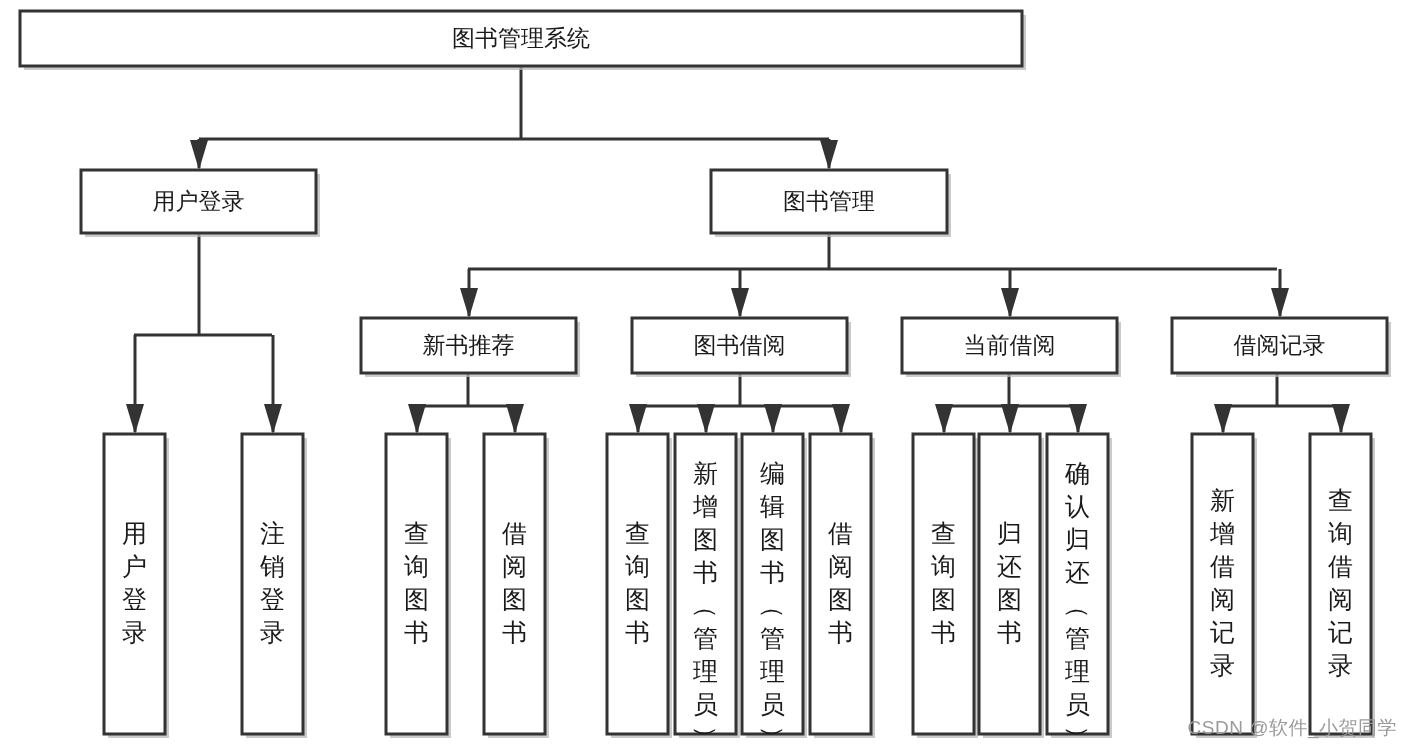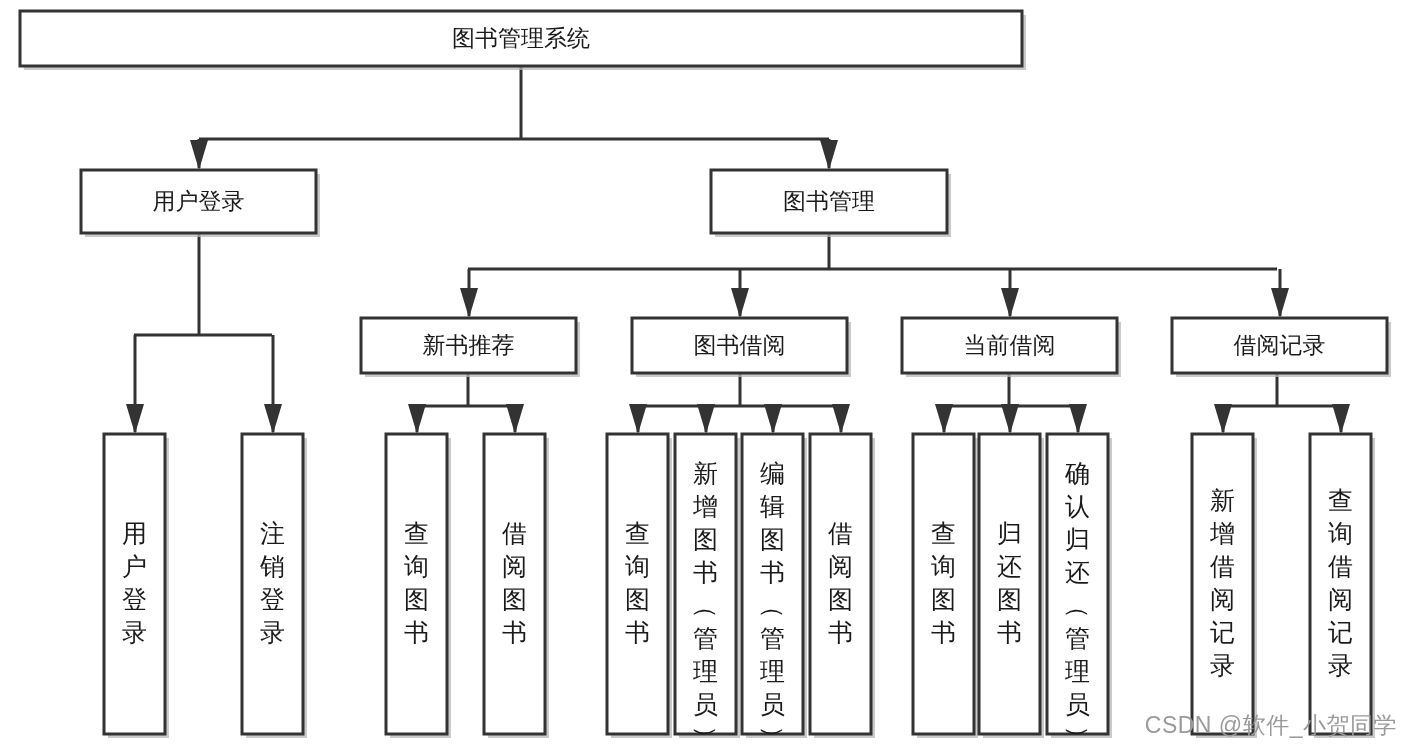--- a/index.html
+++ b/index.html
@@ -58,21 +58,21 @@
     font-family: "Liberation Sans", "DejaVu Sans", sans-serif;
     font-size: 25px;
     fill: #1a1a1a;
     text-anchor: middle;
   }
   .watermark {
     position: absolute;
     right: 8px;
     bottom: 6px;
     font-family: "Liberation Sans", "DejaVu Sans", sans-serif;
-    font-size: 23px;
+    font-size: 19px;
     color: #9a9a9a;
     white-space: nowrap;
     letter-spacing: 0.5px;
     user-select: none;
   }
 </style>
 </head>
 <body>
 
 <div id="diagram-root">

